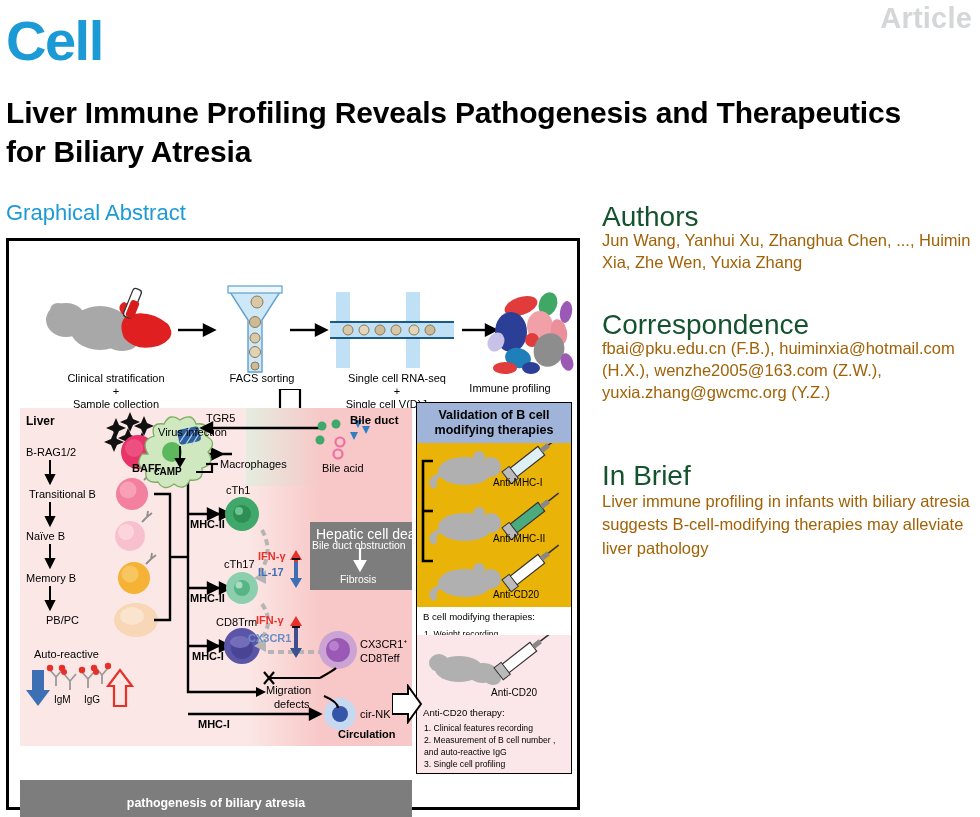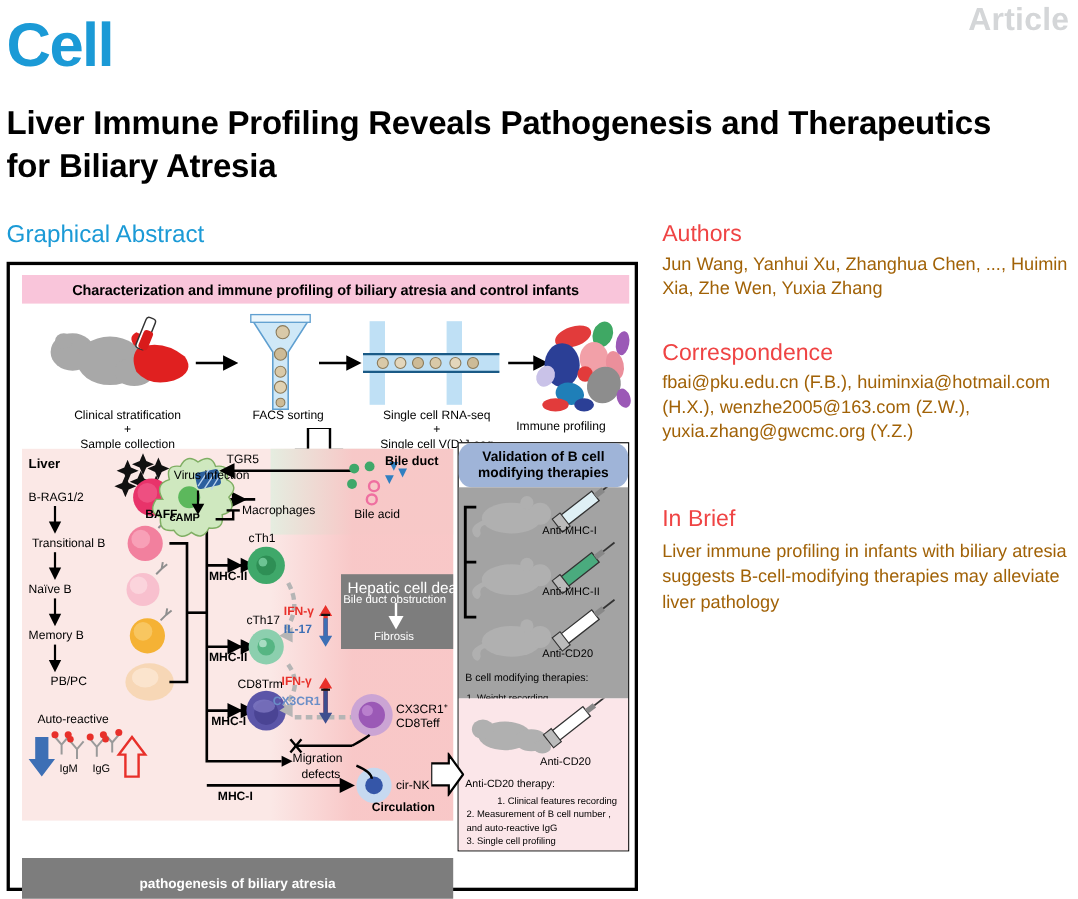--- a/index.html
+++ b/index.html
@@ -7,21 +7,21 @@
   .abs{position:absolute;}
 
   
   #article-kicker{right:8px;top:2px;font-size:29px;font-weight:bold;color:#d4d6d8;letter-spacing:.2px;}
   #cell-logo{left:6px;top:14px;font-size:56px;font-weight:bold;color:#1b9ad6;letter-spacing:-1.5px;line-height:.95;}
   #paper-title{left:6px;top:93px;width:930px;font-size:30px;font-weight:bold;line-height:1.30;letter-spacing:-.2px;}
   #ga-heading{left:6px;top:200px;font-size:22px;color:#1b9ad6;}
 
   
   .rc{left:602px;width:378px;}
-  .rc-h{font-size:21px;color:#ef4444;}
+  .rc-h{font-size:28px;color:#14532d;}
   .rc-p{font-size:16.5px;line-height:1.32;color:#a16207;}
   #authors-h{top:201px;} #authors-p{top:230px;}
   #corr-h{top:309px;} #corr-p{top:338px;}
   #brief-h{top:460px;} #brief-p{top:490px;line-height:1.42;}
 
   
   #figure-frame{left:6px;top:238px;width:574px;height:572px;border:3px solid #000;background:#fff;box-sizing:border-box;}
   #fig-inner{position:absolute;inset:3px;}
 
   
@@ -43,23 +43,23 @@
      background:linear-gradient(90deg,rgba(248,205,205,0) 0%,rgba(248,198,198,.95) 45%,rgba(248,198,198,.95) 100%);}
   #bileduct-box{position:absolute;left:226px;top:6px;width:166px;height:78px;background:#e5ede0;}
   #fibrosis-box{position:absolute;left:290px;top:120px;width:102px;height:68px;background:#7d7d7d;}
 
   .lbl{position:absolute;font-size:11px;white-space:nowrap;}
   .lbl-b{font-weight:bold;}
 
   
   #valid-panel{left:404px;top:158px;width:156px;height:372px;border:1.5px solid #000;box-sizing:border-box;background:#fff;}
   #valid-hdr{position:absolute;left:0;top:0;width:100%;height:40px;background:#9fb4d8;
-     display:flex;flex-direction:column;align-items:center;justify-content:center;border-radius:12px;}
+     display:flex;flex-direction:column;align-items:center;justify-content:center;}
   #valid-hdr div{font-size:12.5px;font-weight:bold;line-height:1.22;text-align:center;}
-  #valid-top{position:absolute;left:0;top:40px;width:100%;height:192px;background:#a3a3a3;}
+  #valid-top{position:absolute;left:0;top:40px;width:100%;height:164px;background:#eab308;}
   #valid-bot{position:absolute;left:0;top:232px;width:100%;height:138px;background:#fbe6e9;}
   .li{position:absolute;font-size:8.6px;line-height:1.26;white-space:nowrap;}
   .hdr-li{position:absolute;font-size:10px;}
 
   
   #bottom-banner{left:8px;top:536px;width:392px;height:48px;background:#7d7d7d;
       display:flex;flex-direction:column;align-items:center;justify-content:center;}
   #bottom-banner div{color:#fff;font-size:12.4px;font-weight:bold;line-height:1.28;text-align:center;}
 </style>
 </head>
@@ -73,23 +73,20 @@
 <div class="abs rc rc-h" id="authors-h">Authors</div>
 <div class="abs rc rc-p" id="authors-p">Jun Wang, Yanhui Xu, Zhanghua Chen, ..., Huimin Xia, Zhe Wen, Yuxia Zhang</div>
 <div class="abs rc rc-h" id="corr-h">Correspondence</div>
 <div class="abs rc rc-p" id="corr-p">fbai@pku.edu.cn (F.B.), huiminxia@hotmail.com (H.X.), wenzhe2005@163.com (Z.W.), yuxia.zhang@gwcmc.org (Y.Z.)</div>
 <div class="abs rc rc-h" id="brief-h">In Brief</div>
 <div class="abs rc rc-p" id="brief-p">Liver immune profiling in infants with biliary atresia suggests B-cell-modifying therapies may alleviate liver pathology</div>
 
 <div class="abs" id="figure-frame">
  <div id="fig-inner">
 
-  <div class="abs" id="top-banner">
-    <span>Characterization and immune profiling of biliary atresia and control infants</span>
-  </div>
 
   <div class="abs" id="workflow">
     <svg width="556" height="120" viewBox="0 0 556 120">
 
       <g fill="#a8a8a8">
         <ellipse cx="48" cy="40" rx="20" ry="17"></ellipse>
         <ellipse cx="82" cy="48" rx="30" ry="22"></ellipse>
         <ellipse cx="104" cy="58" rx="18" ry="13"></ellipse>
         <ellipse cx="40" cy="30" rx="8" ry="7"></ellipse>
       </g>
@@ -509,21 +506,21 @@
         </g>
         <g transform="rotate(-38 104 22)">
           <rect x="84" y="16" width="36" height="11" fill="#ffffff" stroke="#333" stroke-width="1.2"></rect>
           <rect x="120" y="19" width="9" height="5" fill="#888"></rect>
               <line x1="129" y1="21.5" x2="142" y2="21.5" stroke="#333" stroke-width="1.6"></line>
           <rect x="76" y="14" width="9" height="15" fill="#bbb" stroke="#333" stroke-width="1"></rect>
         </g>
       </svg>
       <span class="hdr-li" style="left:74px;top:52px;">Anti-CD20</span>
       <span class="li" style="left:6px;top:72px;font-size:9.6px;">Anti-CD20 therapy:</span>
-      <span class="li" style="left:7px;top:88px;margin-left:28px;">1. Clinical features recording</span>
+      <span class="li" style="left:7px;top:88px;">1. Clinical features recording</span>
       <span class="li" style="left:7px;top:100px;">2. Measurement of B cell number ,</span>
       <span class="li" style="left:7px;top:112px;">    and auto-reactive IgG</span>
       <span class="li" style="left:7px;top:124px;">3. Single cell profiling</span>
     </div>
   </div>
 
   <svg class="abs" style="left:380px;top:440px;" width="30" height="40" viewBox="0 0 30 40">
     <polygon points="0,10 16,10 16,2 29,20 16,38 16,30 0,30" fill="#fff" stroke="#000" stroke-width="2"></polygon>
   </svg>
 

